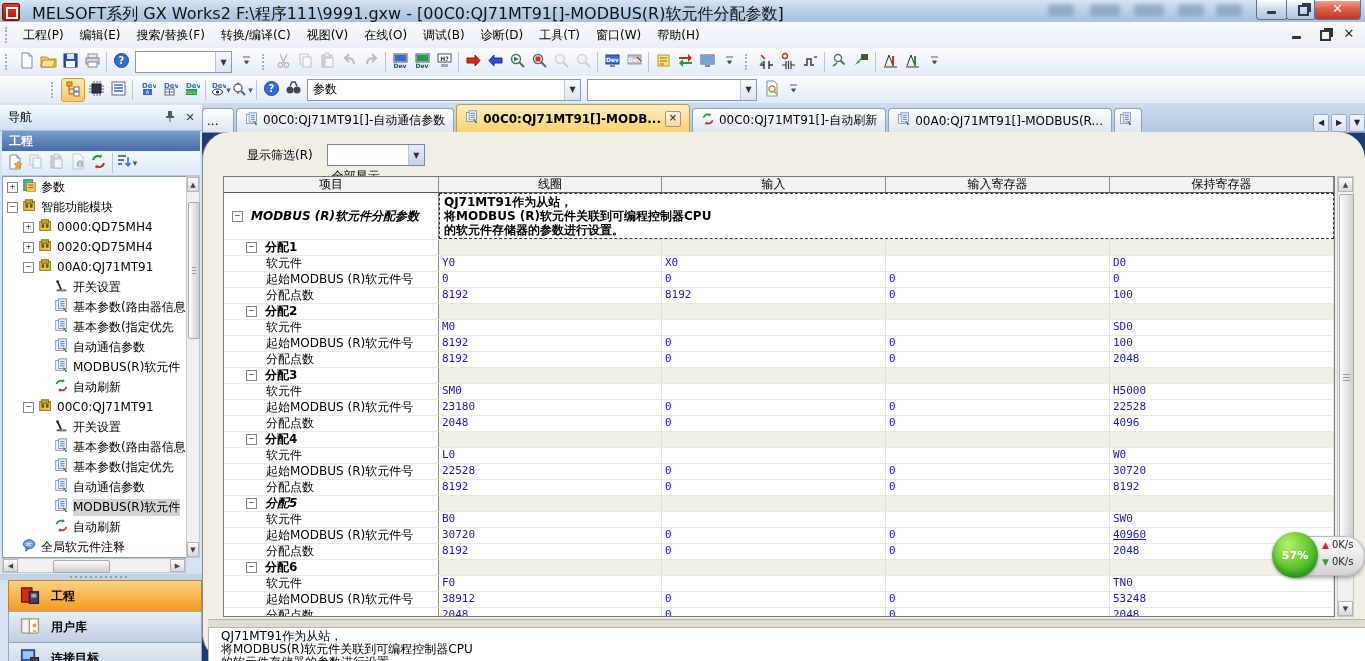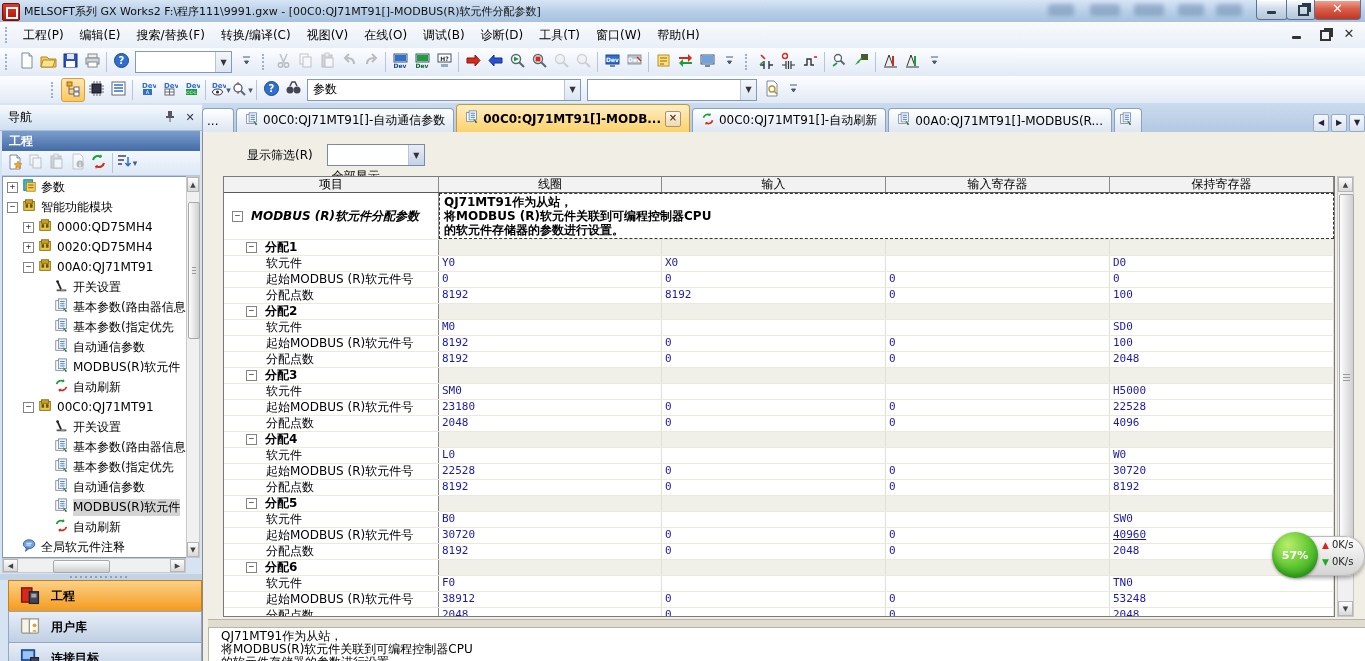--- a/index.html
+++ b/index.html
@@ -3,21 +3,21 @@
 <meta charset="utf-8">
 <style>
   html,body{margin:0;padding:0;}
   body{width:1365px;height:661px;position:relative;overflow:hidden;background:#1e3a6e;
        font-family:"DejaVu Sans",sans-serif;font-size:12px;color:#000;}
   .abs{position:absolute;}
   
   .titlebar{left:0;top:0;width:1365px;height:22px;background:linear-gradient(#d7e5f5,#b4cce6 60%,#a8c2de);border-bottom:1px solid #7a93b4;}
   .app-icon{left:2px;top:3px;width:16px;height:16px;background:linear-gradient(#e03a2a,#b01608);border:1px solid #7e0e04;border-radius:2px;}
   .app-icon:before{content:"";position:absolute;left:3px;top:3px;width:8px;height:8px;border:2px solid #fff;}
-  .title-text{left:24px;top:4px;font-size:11px;color:#111;white-space:nowrap;}
+  .title-text{left:32px;top:4px;font-size:16px;color:#111;white-space:nowrap;}
   .blur-blob{top:4px;height:12px;background:#54749c;opacity:.4;filter:blur(2px);border-radius:3px;}
   .winbtn{top:0;height:19px;border:1px solid #59728f;border-top:none;border-radius:0 0 4px 4px;background:linear-gradient(#fdfeff,#cfdceb 45%,#b4c6da);box-shadow:inset 0 1px 0 #fff;}
   .winbtn.close{background:linear-gradient(#f3a79b,#d9614c 45%,#c23522);}
   .g-min{position:absolute;left:50%;top:11px;width:9px;height:3px;margin-left:-5px;background:#2a3b4e;border-radius:1px;}
   .g-restore{position:absolute;left:50%;top:5px;width:7px;height:7px;margin-left:-3px;border:2px solid #2a3b4e;box-shadow:3px -3px 0 -1px #2a3b4e;}
   .g-close{position:absolute;left:0;top:1px;width:100%;text-align:center;font-weight:bold;color:#fff;font-size:13px;}
   
   .menubar{left:0;top:22px;width:1365px;height:26px;background:linear-gradient(#f8fafd,#e9eff8);border-bottom:1px solid #c9d3e2;display:flex;align-items:center;}
   .grip{width:3px;height:16px;border-left:2px dotted #9fb0c8;margin:0 5px;}
   .menu-item{padding:3px 8px;white-space:nowrap;cursor:default;}
@@ -65,21 +65,21 @@
   .sb-grip{position:absolute;left:3px;right:3px;top:50%;height:7px;margin-top:-4px;background:repeating-linear-gradient(#9a9a9a 0 1px,transparent 1px 3px);}
   .nav-hsb{left:2px;top:455px;width:184px;height:15px;background:#f0f0f0;border:1px solid #c8c8c8;box-sizing:border-box;}
   .hsb-btn{position:absolute;top:0;width:15px;height:13px;background:linear-gradient(#fdfdfd,#d9d9d9);border:1px solid #b5b5b5;box-sizing:border-box;font-size:7px;text-align:center;line-height:12px;color:#444;}
   .hsb-thumb{position:absolute;top:1px;height:11px;background:linear-gradient(#fdfdfd,#cfcfcf);border:1px solid #a8a8a8;border-radius:2px;}
   .nav-grip{left:0;top:471px;width:202px;height:6px;background:#c3d3e6;}
   .nav-grip:before{content:"";position:absolute;left:70px;top:2px;width:60px;height:2px;background:repeating-linear-gradient(90deg,#8ba0bd 0 2px,transparent 2px 5px);}
   .navbtn{left:8px;width:194px;height:31px;display:flex;align-items:center;gap:10px;padding-left:10px;box-sizing:border-box;background:linear-gradient(#e7eef7,#c0cfe4);border:1px solid #93a6c2;border-bottom:none;font-weight:bold;}
   .navbtn.active{background:linear-gradient(#fcd188,#f39b1d);border-color:#c97f14;}
   .navbtn svg{width:22px;height:22px;}
   
-  .doc{left:202px;top:132px;width:1163px;height:529px;background:#f1eee6;border-left:1px solid #8a8a8a;box-sizing:border-box;}
+  .doc{left:202px;top:132px;width:1163px;height:529px;background:#f1eee6;border-left:1px solid #8a8a8a;box-sizing:border-box;border-radius:27px;}
   .filter-row{position:absolute;left:44px;top:12px;display:flex;align-items:center;gap:14px;}
   .fcombo{width:96px;height:20px;background:#fff;border:1px solid #7a8aa0;display:flex;align-items:center;}
   .fcombo .val{flex:1;padding-left:4px;margin-top:42px;}
   .fcombo .dda{background:linear-gradient(#e8eef8,#c3d2e8);}
   .grid{position:absolute;left:20px;top:44px;width:1112px;height:441px;border:1px solid #7a7a7a;background:#fff;box-sizing:border-box;overflow:hidden;}
   .hrow{display:flex;height:15px;background:#f2f2f2;border-bottom:1px solid #5a5a5a;}
   .hcell{border-right:1px solid #8a8a8a;text-align:center;font-size:12px;line-height:14px;overflow:hidden;box-sizing:border-box;}
   .trow{display:flex;height:15px;border-bottom:1px solid #ece8dc;background:#fff;}
   .trow.grp .vcell{background:#f0efe8;}
   .pcell{width:215px;border-right:1px solid #8a8a8a;box-sizing:border-box;display:flex;align-items:center;overflow:hidden;flex:none;}
@@ -996,21 +996,21 @@
           <span>分配点数</span>
         </div>
         <div class="vcell" style="width: 223px;">8192</div>
         <div class="vcell" style="width: 224px;">0</div>
         <div class="vcell" style="width: 224px;">0</div>
         <div class="vcell" style="width: 224px;">8192</div>
       </div>
       <div class="trow grp">
         <div class="pcell ind2">
           <span class="expbox">−</span>
-          <span class="grplbl" style="margin-left: 4px;">分配5</span>
+          <span class="grplbl" style="margin-left: 4px; font-style: italic;">分配5</span>
         </div>
         <div class="vcell" style="width: 223px;"></div>
         <div class="vcell" style="width: 224px;"></div>
         <div class="vcell" style="width: 224px;"></div>
         <div class="vcell" style="width: 224px;"></div>
       </div>
       <div class="trow">
         <div class="pcell ind3">
           <span>软元件</span>
         </div>

